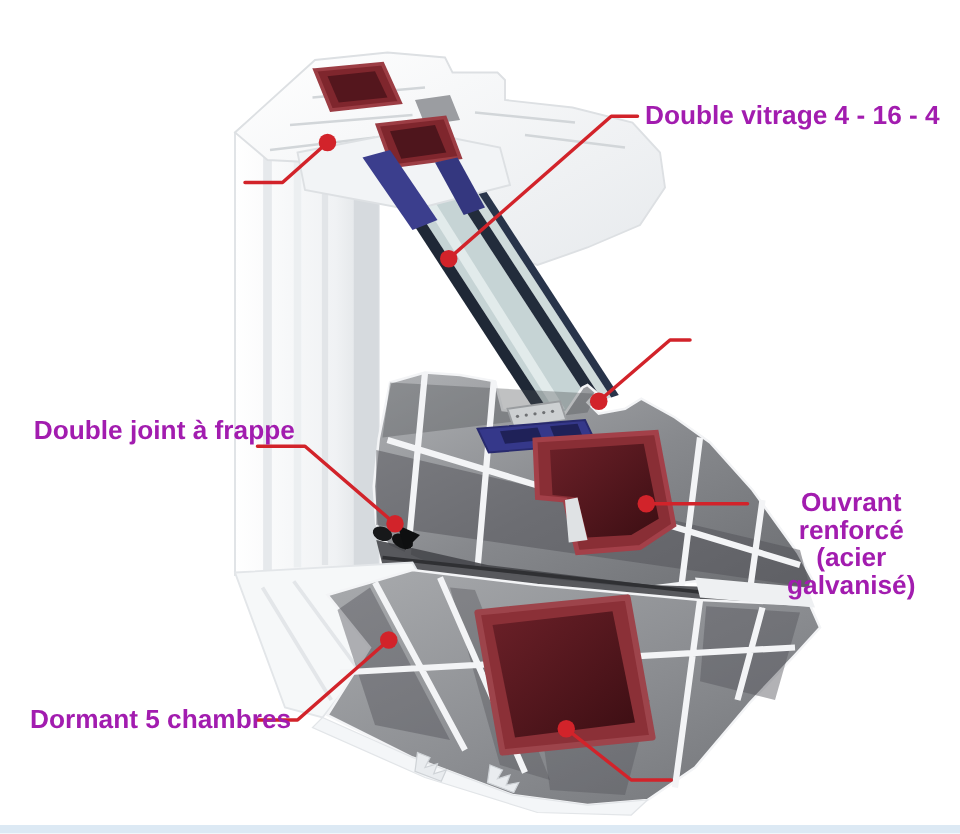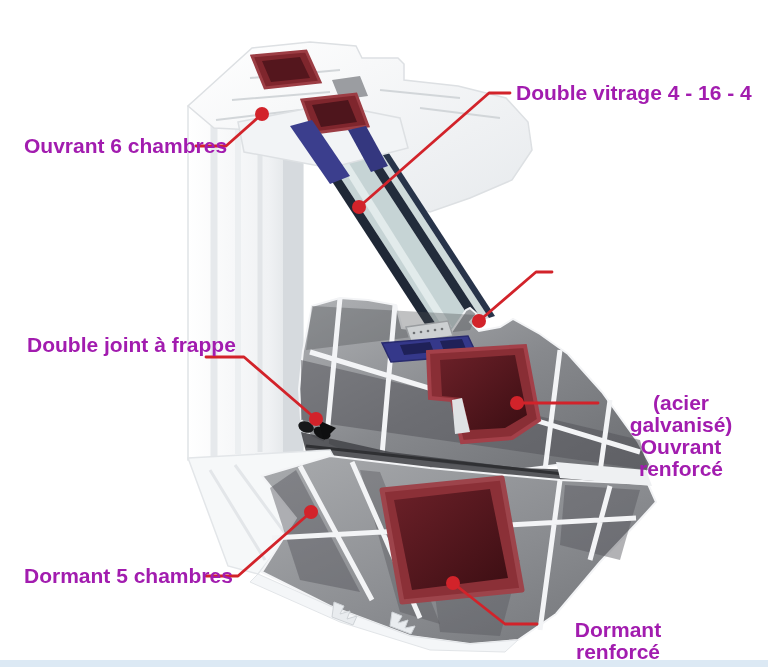--- a/index.html
+++ b/index.html
@@ -148,26 +148,24 @@
     <circle cx="262" cy="114" r="7"></circle>
     <circle cx="359" cy="207" r="7"></circle>
     <circle cx="479" cy="321" r="7"></circle>
     <circle cx="316" cy="419" r="7"></circle>
     <circle cx="517" cy="403" r="7"></circle>
     <circle cx="311" cy="512" r="7"></circle>
     <circle cx="453" cy="583" r="7"></circle>
   </g>
 </svg>
 
-<div class="lbl" style="left:24px;top:135px;">Ouvrant 6 chambres</div>
 <div class="lbl" style="left:516px;top:82px;">Double vitrage 4 - 16 - 4</div>
 <div class="lbl" style="left:27px;top:334px;text-align:right;">Double joint à frappe</div>
 <div class="lbl center" style="left:600px;top:392px;width:162px;">
+  <span class="l2">Ouvrant renforcé</span>
   <span class="l2">(acier galvanisé)</span>
-  <span class="l2">Ouvrant renforcé</span>
 </div>
 <div class="lbl" style="left:24px;top:565px;text-align:center;">Dormant 5 chambres</div>
 <div class="lbl center" style="left:542px;top:619px;width:152px;">
-  <span class="l2">Dormant renforcé</span>
 </div>
 
 <div class="bottom-strip"></div>
 </div>
 
 </body></html>

